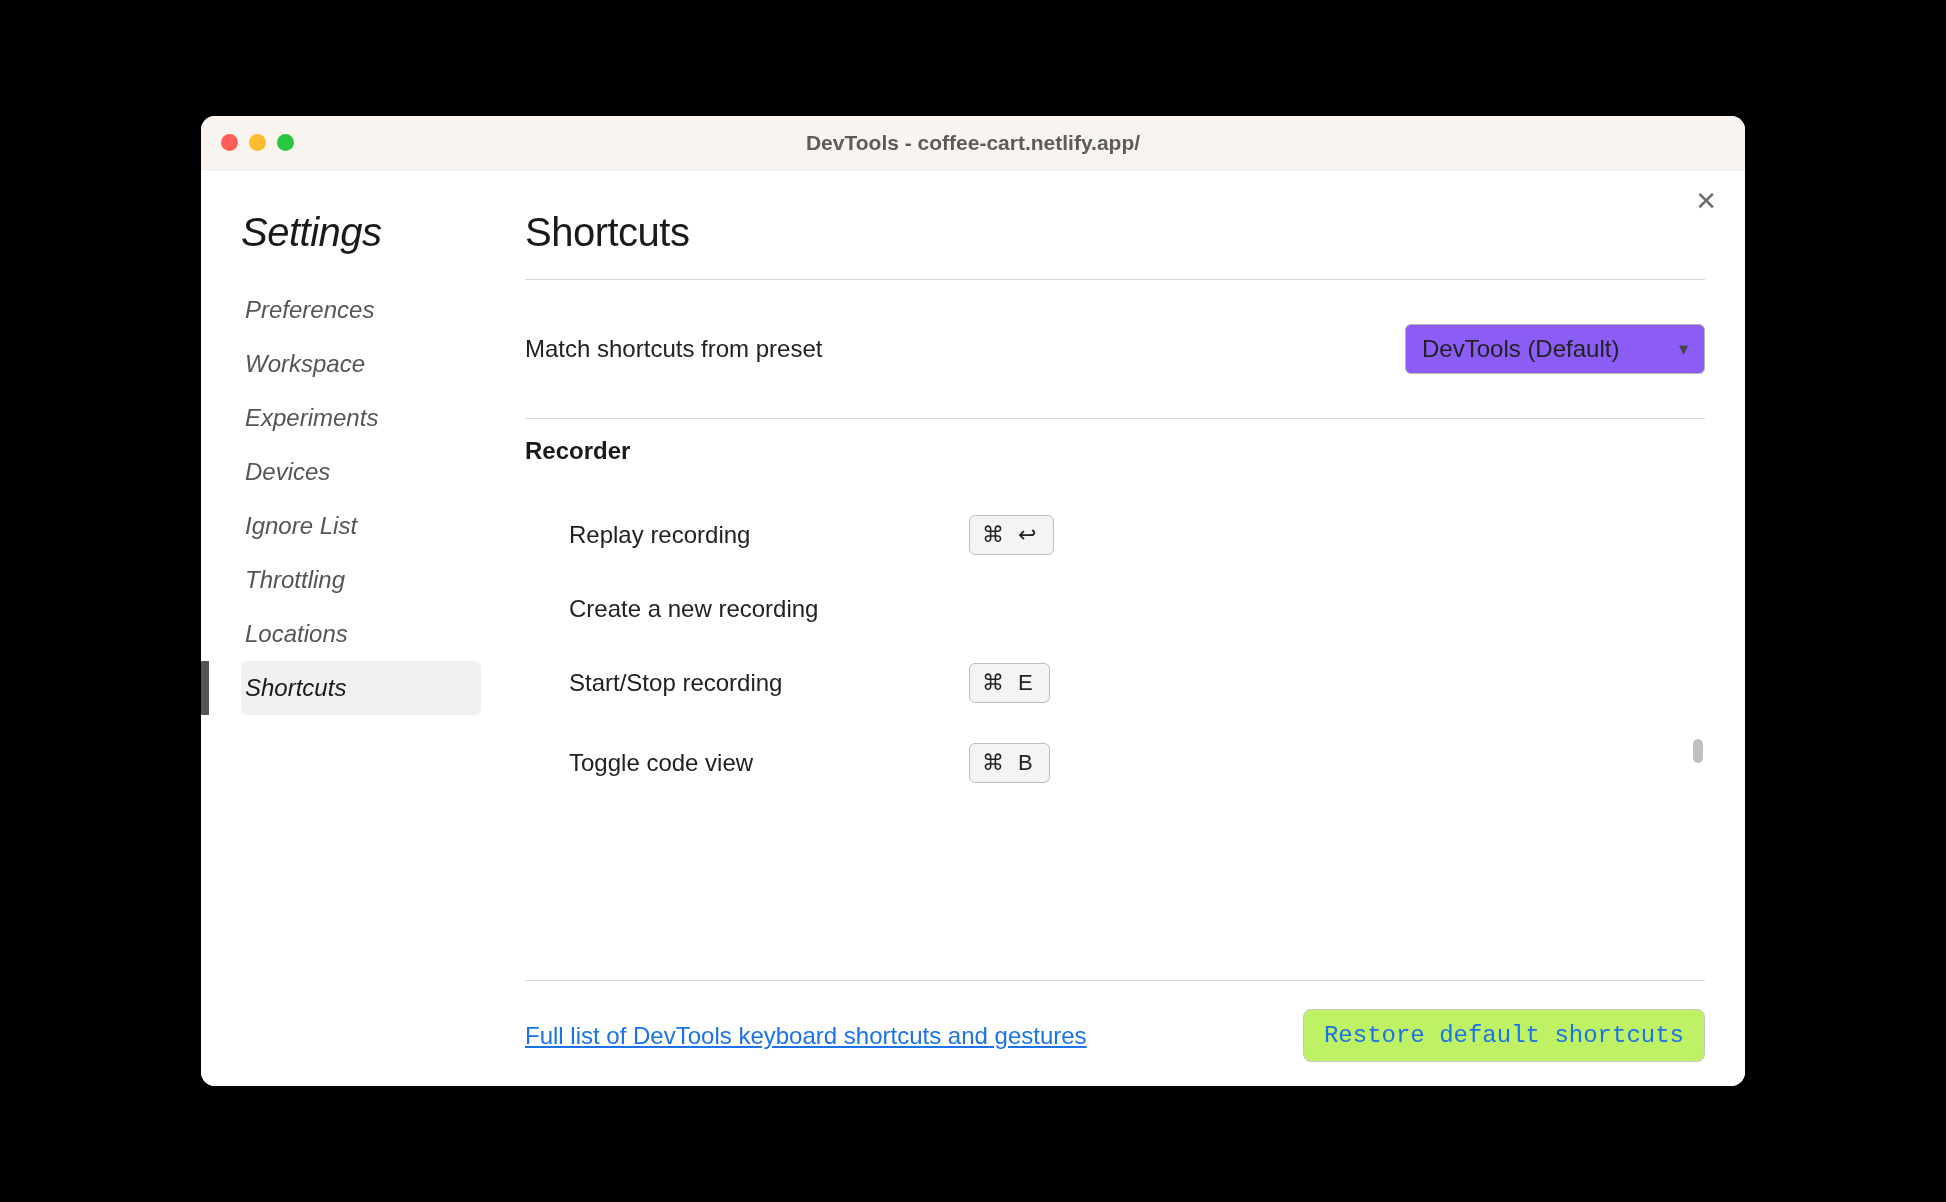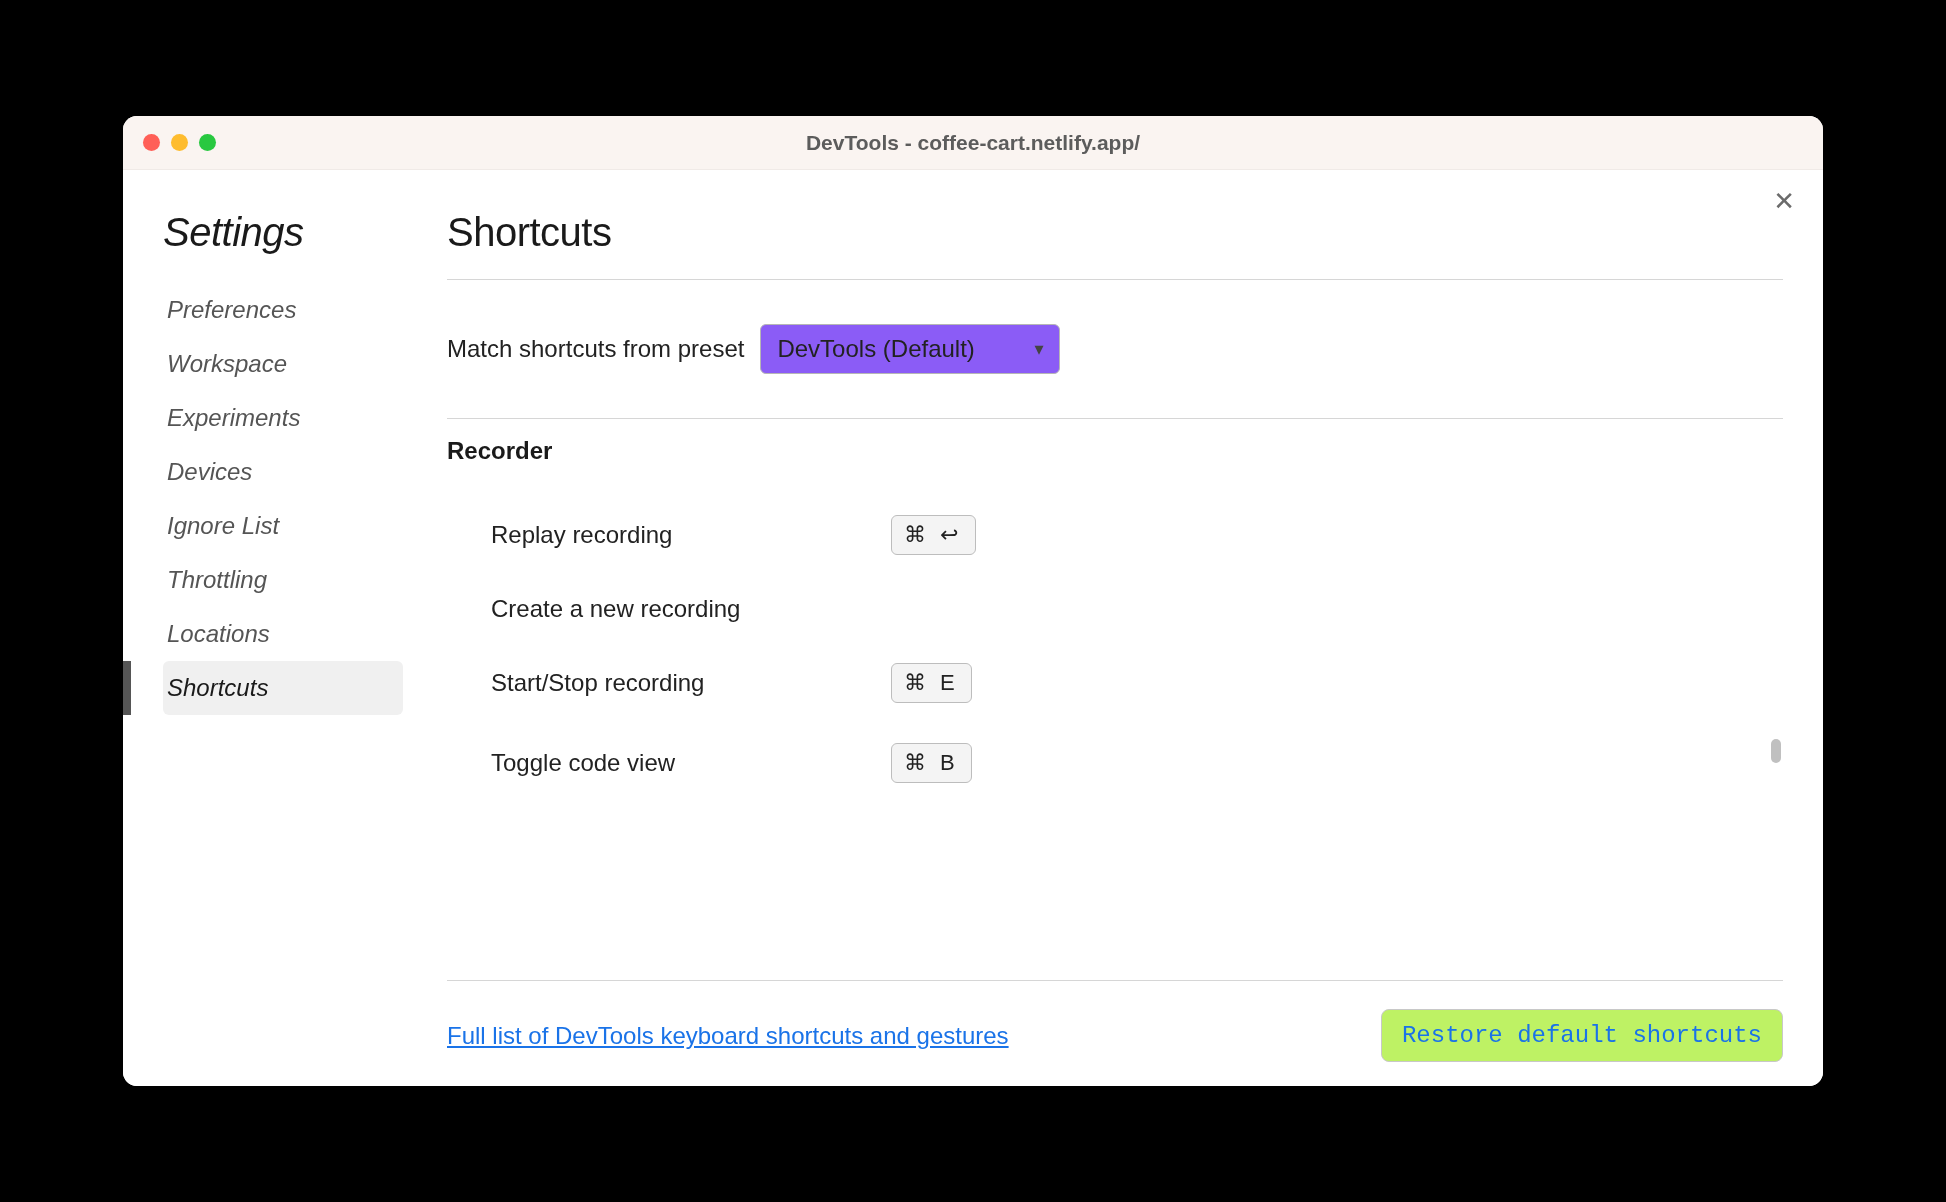--- a/index.html
+++ b/index.html
@@ -6,21 +6,21 @@
     body {
       background: #000;
       font-family: -apple-system, BlinkMacSystemFont, "Segoe UI", Helvetica, Arial, sans-serif;
       width: 1946px;
       height: 1202px;
       display: flex;
       align-items: center;
       justify-content: center;
     }
     .window {
-      width: 1700px;
+      width: 1544px;
       height: 970px;
       background: #fff;
       border-radius: 14px;
       overflow: hidden;
       box-shadow: 0 20px 60px rgba(0,0,0,0.5);
       display: flex;
       flex-direction: column;
     }
     .titlebar {
       height: 54px;
@@ -103,21 +103,21 @@
     .page-title {
       font-size: 40px;
       font-weight: 400;
       color: #1a1a1a;
       letter-spacing: -0.5px;
       padding-bottom: 24px;
       border-bottom: 1px solid #d6d6d6;
     }
     .preset-row {
       display: flex;
-      justify-content: flex-start;
+      justify-content: space-between;
       align-items: center;
       gap: 16px;
       padding: 44px 0 44px 0;
     }
     .preset-label {
       font-size: 24px;
       color: #222;
     }
     .preset-select {
       border: 1px solid #b6b6b6;

